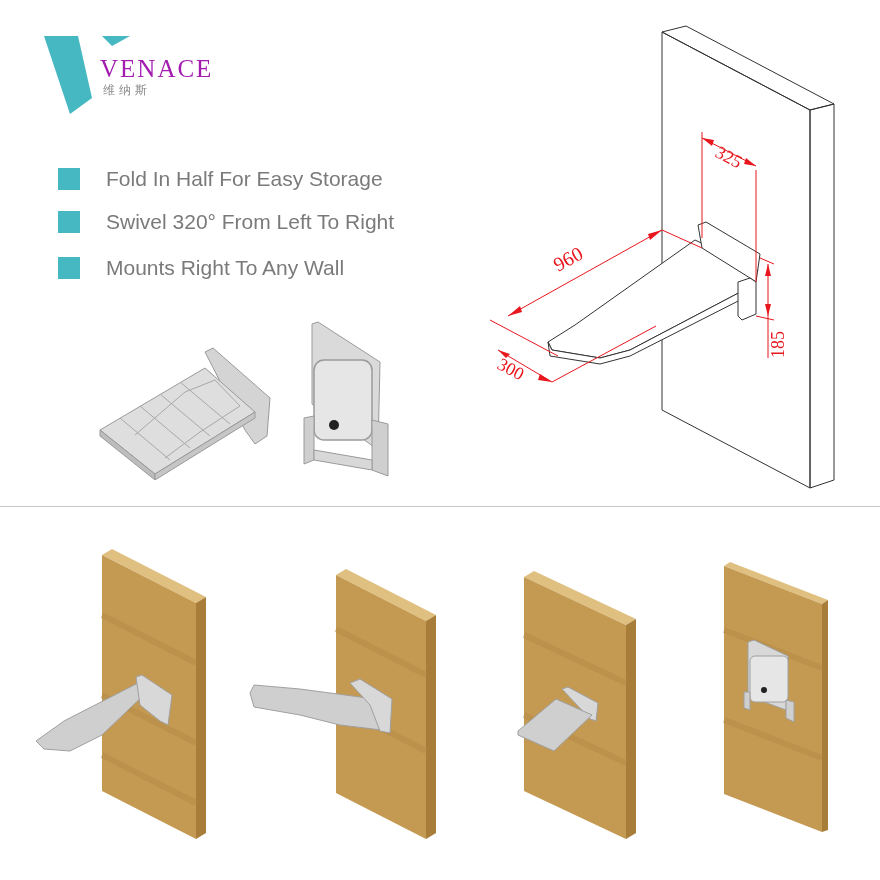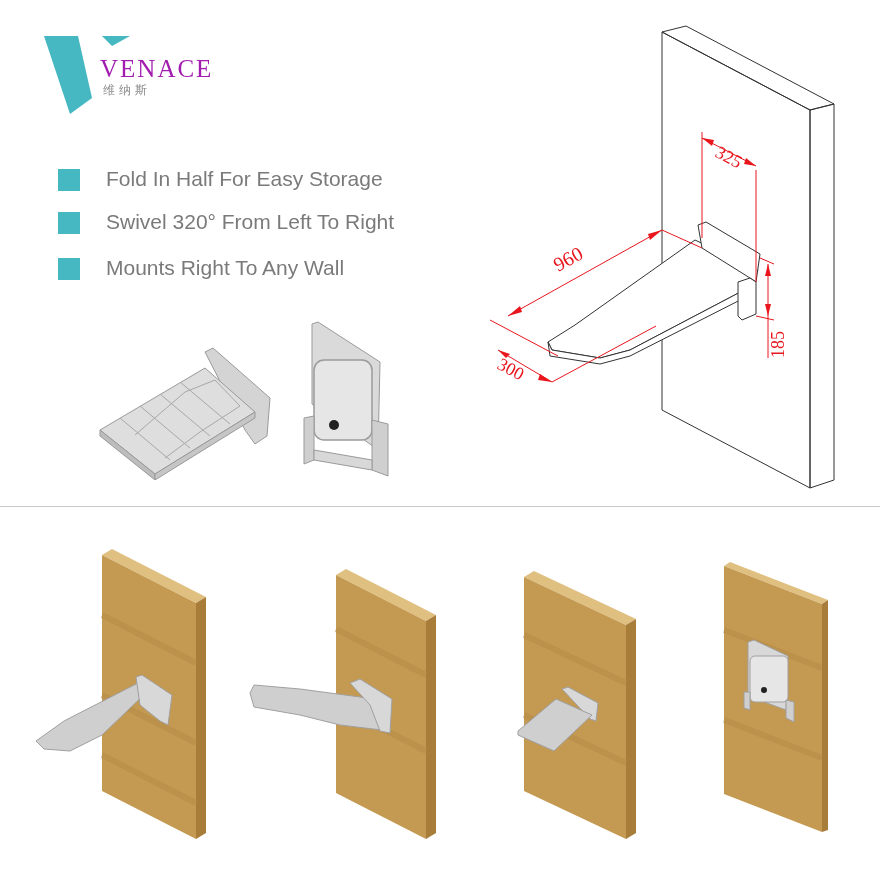--- a/index.html
+++ b/index.html
@@ -1,20 +1,20 @@
 <!DOCTYPE html>
 <html><head>
 <meta charset="utf-8">
 <style>
   html, body { margin:0; padding:0; background:#ffffff; }
   body { width:880px; height:880px; position:relative; overflow:hidden; font-family:"Liberation Sans", sans-serif; }
   .abs { position:absolute; }
   .logo-word { left:100px; top:55px; font-family:"Liberation Serif", serif; font-size:25px; letter-spacing:2px; color:#a21caf; }
   .logo-cn { left:103px; top:82px; font-family:"DejaVu Sans", sans-serif; font-size:12px; letter-spacing:4px; color:#8a8a8a; }
-  .feature { left:58px; height:24px; display:flex; align-items:flex-end; }
+  .feature { left:58px; height:24px; display:flex; align-items:center; }
   .feature .sq { width:22px; height:22px; margin-right:26px; }
   .feature .txt { font-size:21px; color:#7a7a7a; white-space:nowrap; }
   .divider { left:0; top:506px; width:880px; height:1px; background:#c8c8c8; }
   svg text { font-family:"Liberation Serif", serif; }
 </style>
 </head>
 <body>
 
 <svg class="abs" style="left:40px;top:32px" width="100" height="90" viewBox="0 0 100 90">
   <polygon points="4,4 38,4 52,66 30,82" fill="#45b8c2"></polygon>

